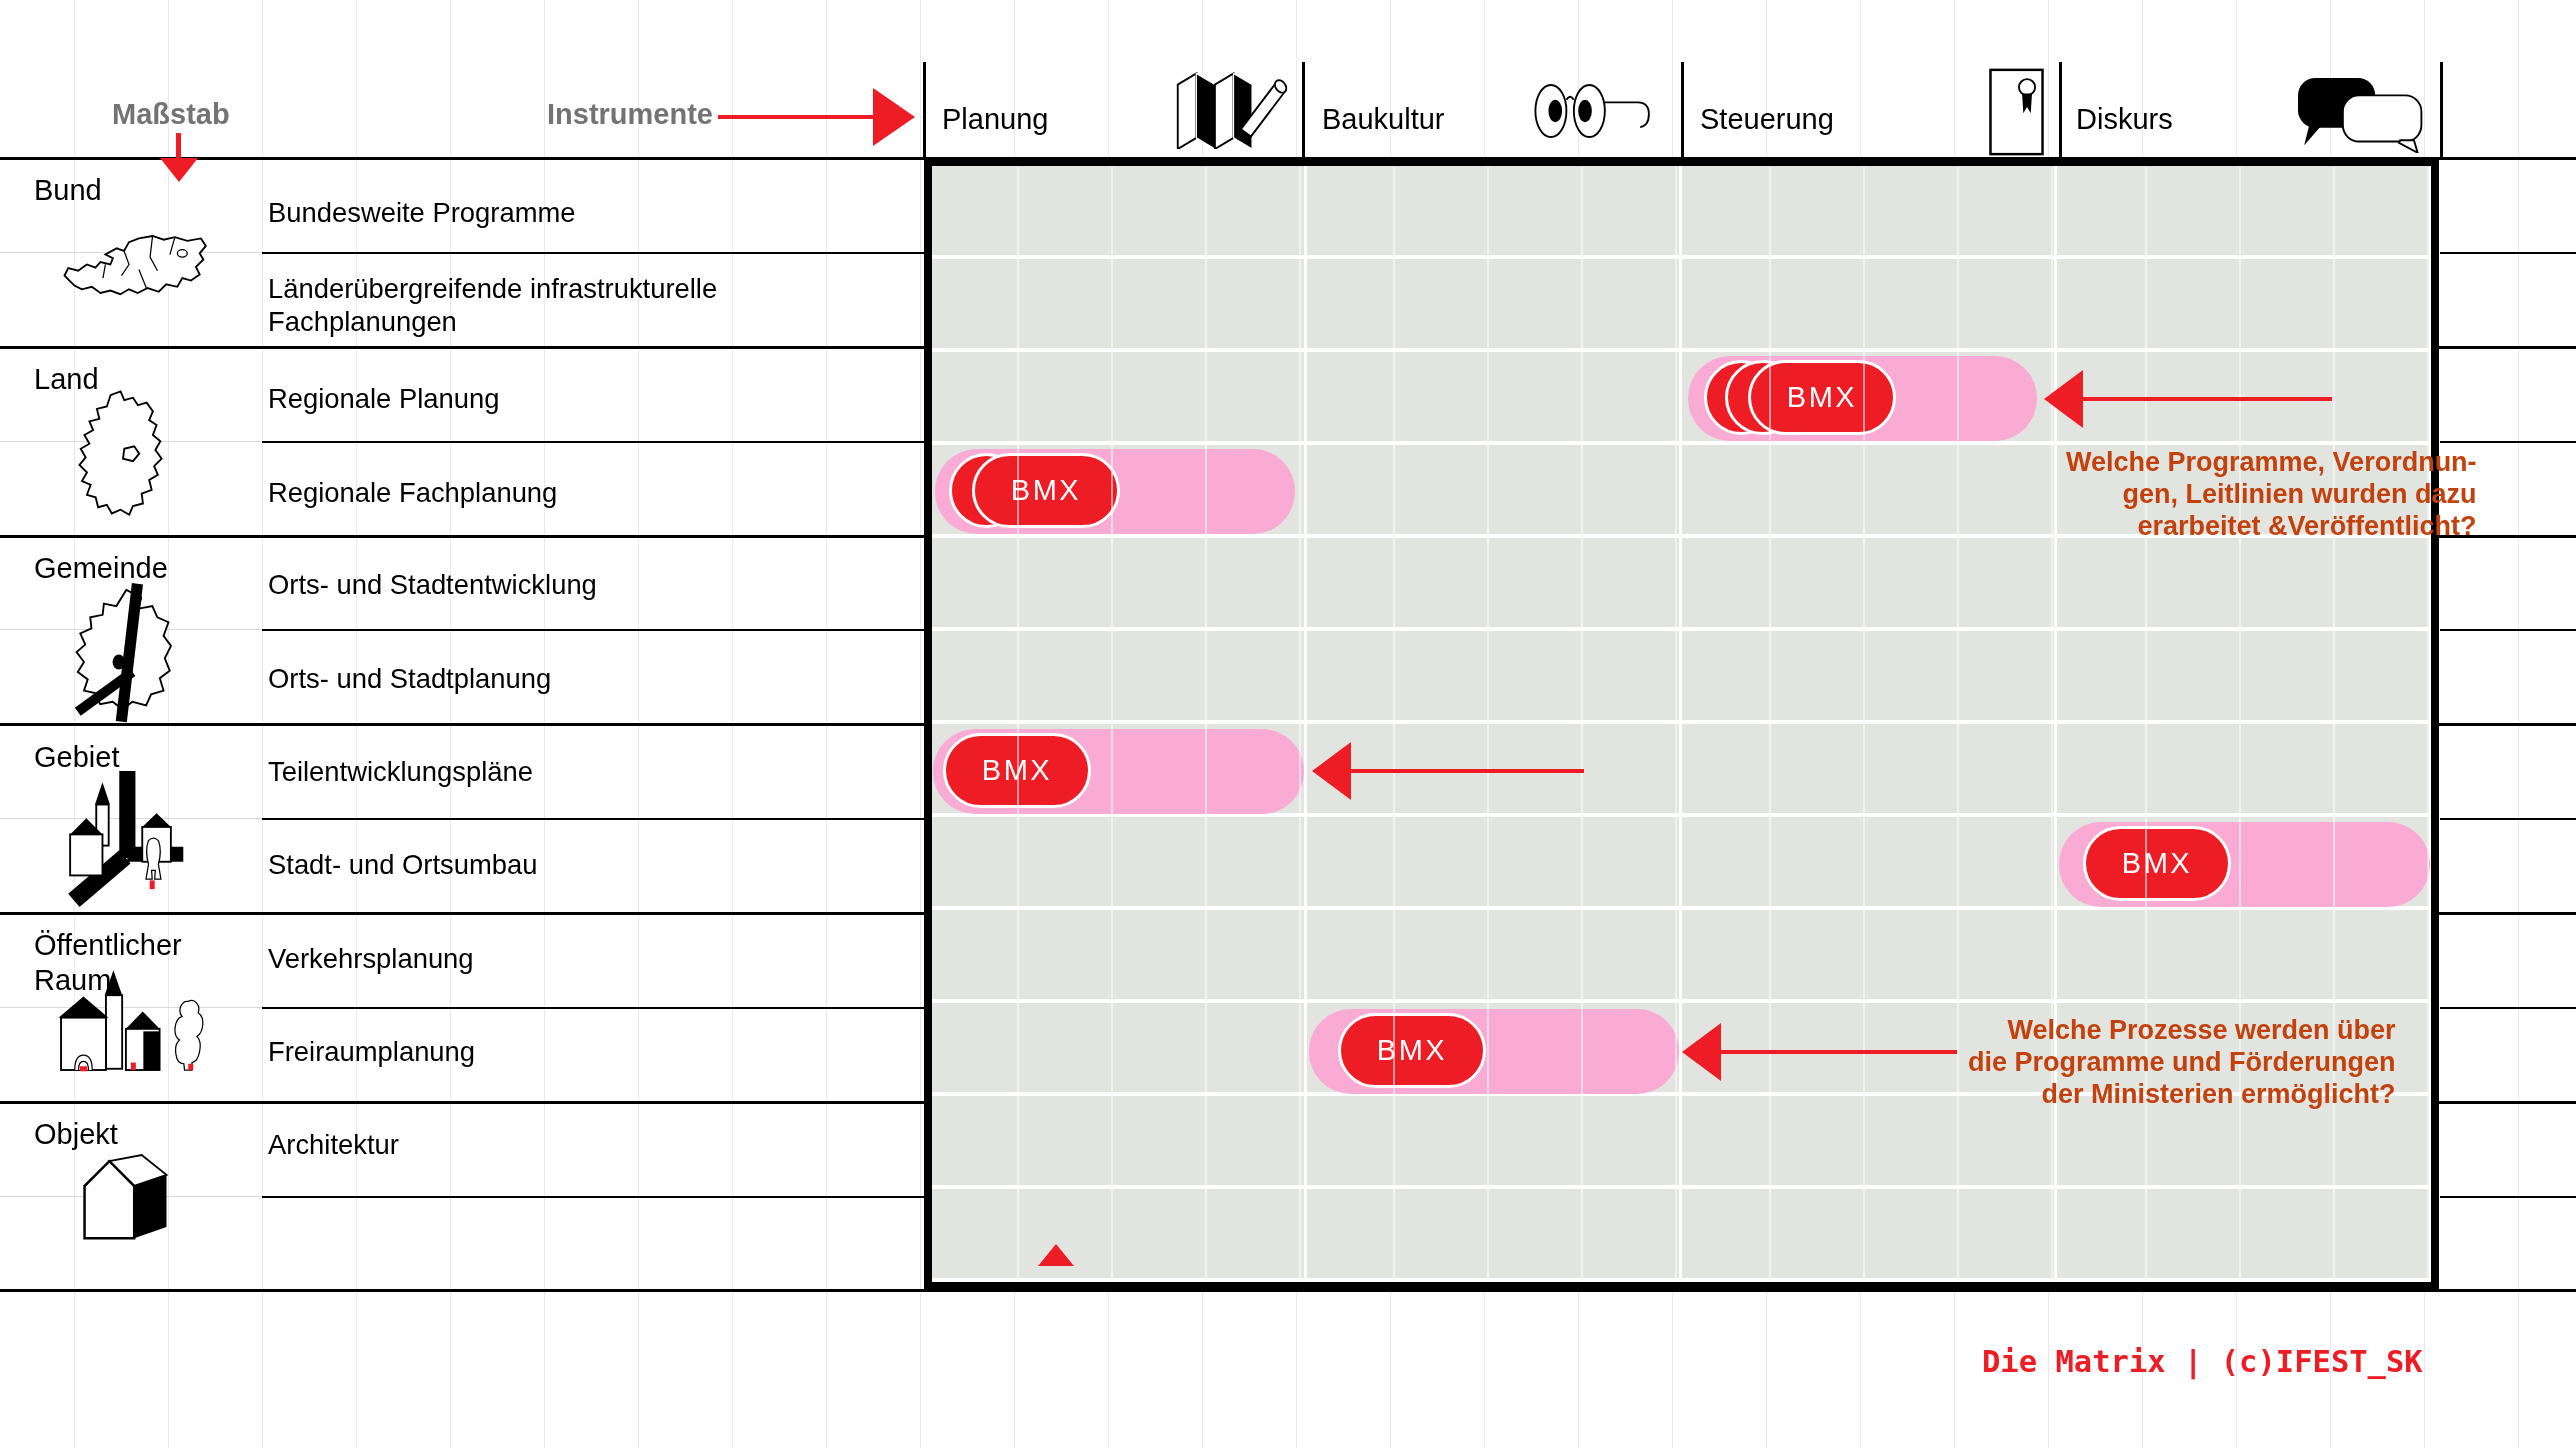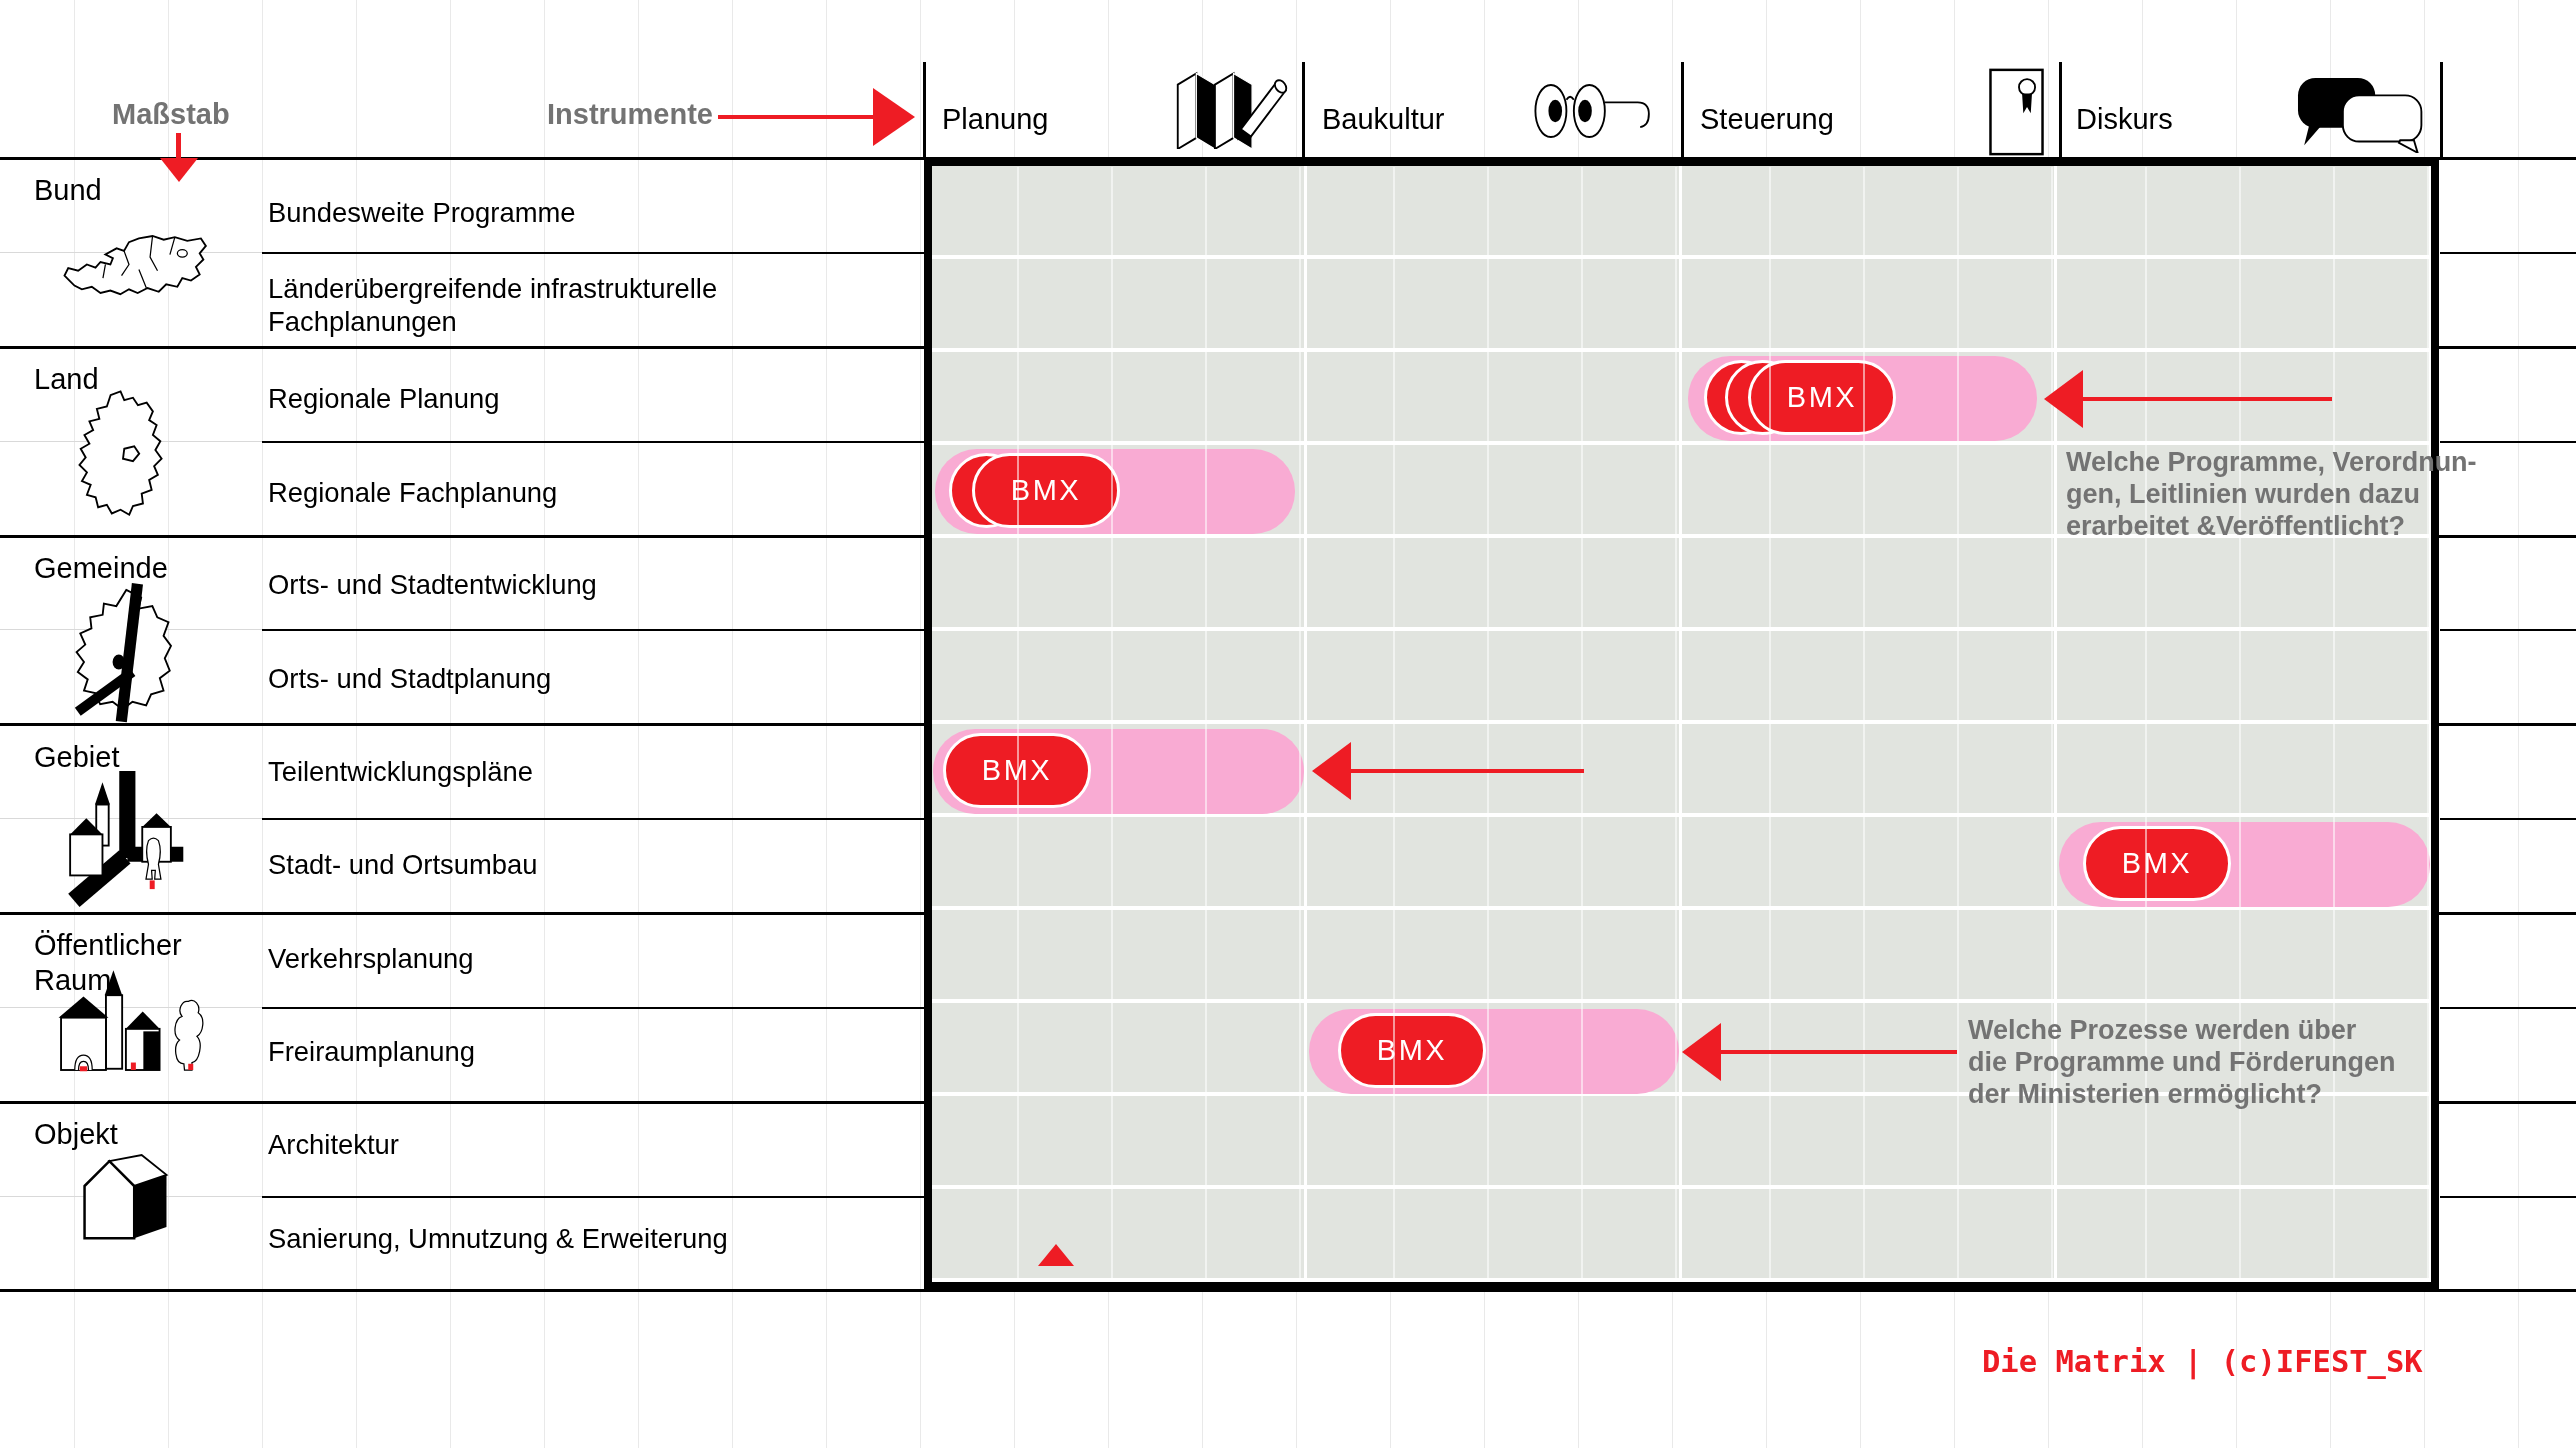--- a/index.html
+++ b/index.html
@@ -56,22 +56,22 @@
   .arrow-right .head{position:absolute;right:0;top:0;width:0;height:0;
       border-top:29px solid transparent;border-bottom:29px solid transparent;
       border-left:42px solid #ee1c24;}
   .arrow-right .shaft{position:absolute;left:0;right:39px;top:27px;height:4.4px;background:#ee1c24;}
 
   .down-shaft{position:absolute;left:176px;top:133px;width:5px;height:26px;background:#ee1c24;z-index:2;}
   .down-head{position:absolute;left:160px;top:158px;width:0;height:0;z-index:2;
       border-left:19.3px solid transparent;border-right:19.3px solid transparent;
       border-top:24px solid #ee1c24;}
 
-  .note{position:absolute;color:#737373;font-size:27px;font-weight:bold;line-height:32px;
-        z-index:7;white-space:nowrap;}
+  .note{position:absolute;color:#c2410c;font-size:27px;font-weight:bold;line-height:32px;
+        z-index:7;white-space:nowrap;text-align:right;}
   .footer{position:absolute;left:1982px;top:1312px;color:#ee1c24;font-size:30.5px;font-weight:bold;
         font-family:"DejaVu Sans Mono",monospace;z-index:7;white-space:nowrap;margin-top:32px;}
   .tri-up{position:absolute;left:1038px;top:1244px;width:0;height:0;z-index:7;
         border-left:18.7px solid transparent;border-right:18.7px solid transparent;
         border-bottom:22px solid #ee1c24;}
 </style>
 </head>
 <body>
 
 <div class="canvas">
@@ -214,21 +214,20 @@
   <div class="row-label" style="top:305px">Länderübergreifende infrastrukturelle Fachplanungen</div>
   <div class="row-label" style="top:398px">Regionale Planung</div>
   <div class="row-label" style="top:492px">Regionale Fachplanung</div>
   <div class="row-label" style="top:584px">Orts- und Stadtentwicklung</div>
   <div class="row-label" style="top:678px">Orts- und Stadtplanung</div>
   <div class="row-label" style="top:771px">Teilentwicklungspläne</div>
   <div class="row-label" style="top:864px">Stadt- und Ortsumbau</div>
   <div class="row-label" style="top:958px">Verkehrsplanung</div>
   <div class="row-label" style="top:1051px">Freiraumplanung</div>
   <div class="row-label" style="top:1144px">Architektur</div>
-  <div class="row-label" style="top:1238px">Sanierung, Umnutzung &amp; Erweiterung</div>
 
   <div class="matrix"></div>
 
   <div class="pill" style="left:1688px;top:356px;width:349px">
     <div class="arc a1" style="left:16px"></div>
     <div class="arc a2" style="left:37px"></div>
     <div class="bmx" style="left:60px">BMX</div>
   </div>
   <div class="pill" style="left:935px;top:449px;width:360px">
     <div class="arc a2" style="left:13.7px"></div>

